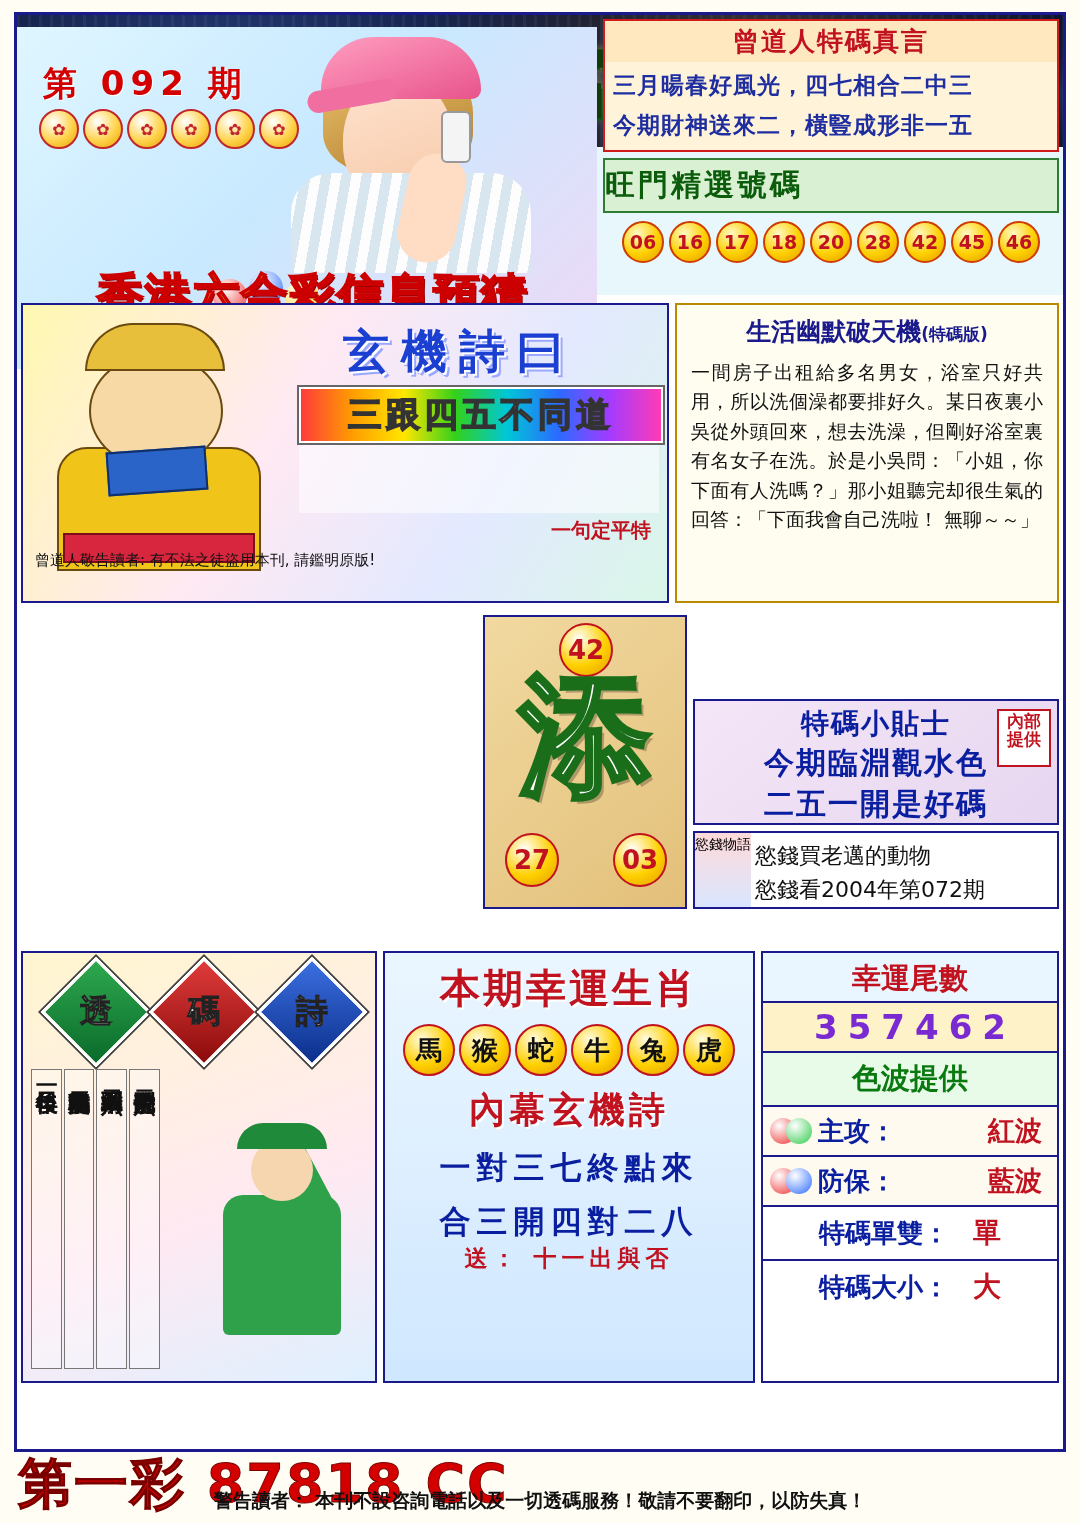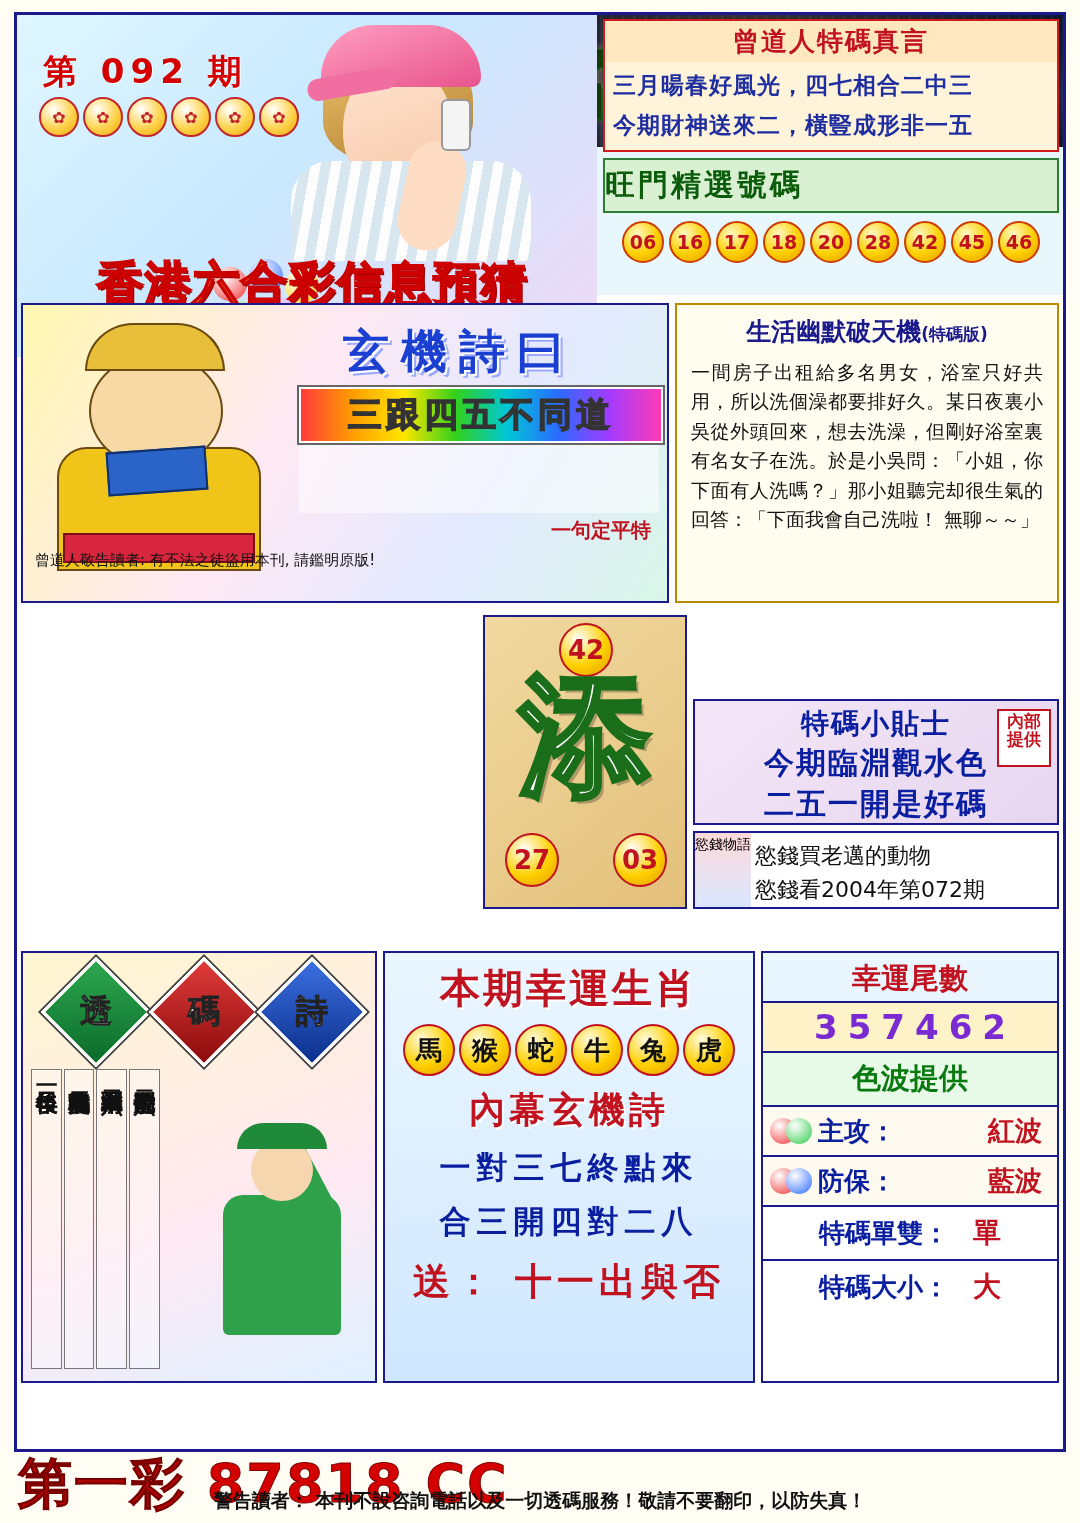--- a/index.html
+++ b/index.html
@@ -27,21 +27,21 @@
   .masthead h1{position:absolute;left:0;top:18px;width:100%;text-align:center;margin:0;
     font-family:"DejaVu Sans","Liberation Sans",sans-serif;
     font-size:75px;font-weight:bold;letter-spacing:4px;
     color:#ffe94a;
     -webkit-text-stroke:3px #123a0a;
     text-shadow:3px 4px 0 #0a5a10, -2px -2px 0 #0a5a10, 0 0 12px rgba(255,235,70,.7);
   }
 
   
   .band{position:absolute;left:0;top:132px;width:1046px;height:148px;background:#e7f7fb;}
-  .bandL{position:absolute;left:0;top:0;width:580px;height:342px;overflow:hidden;
+  .bandL{position:absolute;left:0;top:12px;width:580px;height:342px;overflow:hidden;
     background:linear-gradient(135deg,#dff6ff 0%,#c8e9ff 45%,#efd9f6 100%);}
   .issue{position:absolute;left:26px;top:34px;font-size:34px;font-weight:bold;color:#d40000;letter-spacing:6px;
      text-shadow:1px 1px 0 #fff;}
   .ballrow{position:absolute;left:22px;top:82px;display:flex;gap:4px;}
   .ball-s{width:40px;height:40px;border-radius:50%;background:radial-gradient(circle at 35% 30%,#fff,#ffd34d 55%,#e8a400);
      border:2px solid #c1272d;box-sizing:border-box;display:flex;align-items:center;justify-content:center;
      font-size:16px;color:#c1272d;font-weight:bold;}
   .girl{position:absolute;left:256px;top:6px;width:300px;height:230px;}
   .girl .face{position:absolute;left:70px;top:42px;width:110px;height:130px;border-radius:50% 50% 46% 46%;
      background:linear-gradient(160deg,#ffe3cf,#f6c8a8);}
@@ -147,21 +147,21 @@
   .centbox{position:absolute;left:362px;top:0;width:372px;height:432px;border:2px solid #1a1a8c;box-sizing:border-box;
      background:linear-gradient(180deg,#eaf6ff,#dceeff 55%,#cfe7ff);}
   .c-h1{text-align:center;font-size:40px;font-weight:bold;color:#c1121f;margin-top:8px;letter-spacing:3px;
      text-shadow:2px 2px 0 #fff;}
   .zodiacrow{display:flex;justify-content:center;gap:4px;margin-top:8px;}
   .zball{width:52px;height:52px;border-radius:50%;background:radial-gradient(circle at 35% 28%,#fffbe0,#ffd000 55%,#e09c00);
      border:2px solid #c1121f;box-sizing:border-box;display:flex;align-items:center;justify-content:center;
      font-size:26px;font-weight:bold;color:#111;}
   .c-h2{text-align:center;font-size:36px;font-weight:bold;color:#c1121f;margin-top:10px;letter-spacing:4px;text-shadow:2px 2px 0 #fff;}
   .c-line{text-align:center;font-size:31px;font-weight:bold;color:#0a1ea0;margin-top:12px;letter-spacing:6px;}
-  .c-send{text-align:center;font-size:37px;font-weight:bold;color:#c1121f;margin-top:14px;letter-spacing:5px;}
+  .c-send{text-align:center;font-size:23px;font-weight:bold;color:#c1121f;letter-spacing:5px;}
 
   .rightbox{position:absolute;left:740px;top:0;width:298px;height:432px;border:2px solid #1a1a8c;box-sizing:border-box;background:#fff;}
   .rb-h{text-align:center;font-size:29px;font-weight:bold;color:#c1121f;padding:6px 0 2px;background:#eaf6ff;}
   .tailrow{display:flex;justify-content:center;gap:10px;font-size:34px;font-weight:bold;color:#7a2ad1;
      background:#fdf2c8;border-top:2px solid #1a1a8c;border-bottom:2px solid #1a1a8c;padding:4px 0;}
   .rb-h2{text-align:center;font-size:29px;font-weight:bold;color:#0a7a10;padding:6px 0;background:#e8fbe8;}
   .rrow{display:flex;align-items:center;border-top:2px solid #1a1a8c;padding:6px 1px;background:#fffaf0;}
   .rrow .lbl{font-size:26px;font-weight:bold;color:#0a1ea0;margin-left:6px;}
   .rrow .val{font-size:27px;font-weight:bold;color:#c1121f;margin-left:auto;margin-right:14px;}
   .mini{width:26px;height:26px;border-radius:50%;margin-left:6px;}

